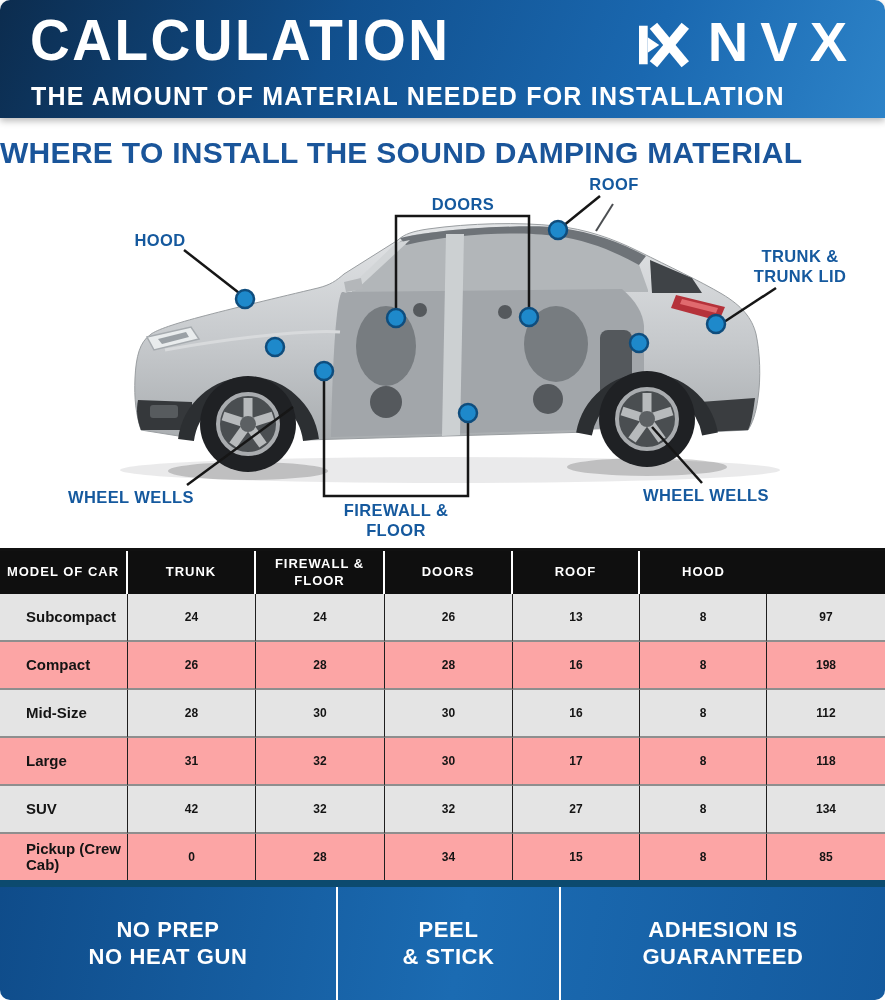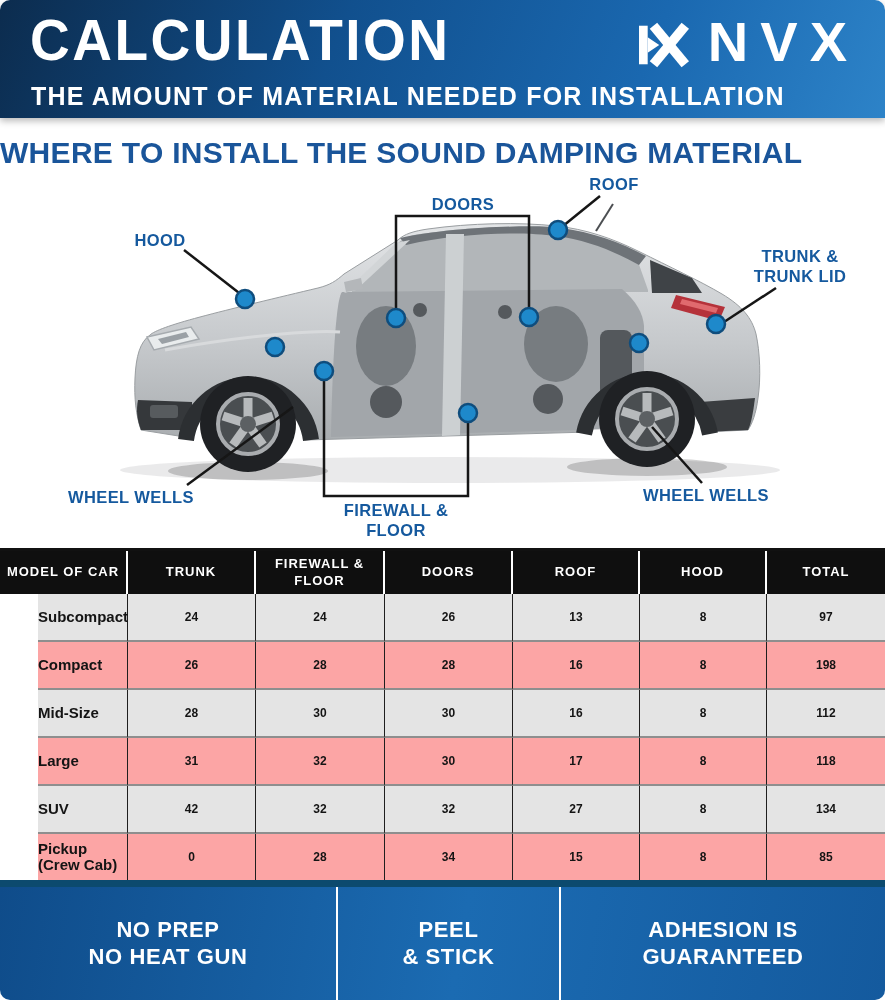--- a/index.html
+++ b/index.html
@@ -49,23 +49,22 @@
   }
   .t-head .t-cell:last-child{border-right:none;}
   .t-body-row .t-cell{
     height:46px;display:flex;align-items:center;justify-content:center;
     color:#141414;font-size:12px;font-weight:700;
     border-right:1.5px solid #1f1f1f;border-bottom:2.5px solid #8e8e8e;
   }
   .t-body-row .t-cell:last-child{border-right:none;}
   .t-body-row:last-child .t-cell{border-bottom:none;}
   .t-body-row .t-cell.model{
-    justify-content:flex-start;font-size:15px;line-height:1.1;
+    justify-content:flex-start;padding-left:26px;font-size:15px;line-height:1.1;
     text-align:left;
-    margin-left:38px;
   }
   .row-gray .t-cell{background:#e4e4e4;}
   .row-white .t-cell{background:#fca5a5;}
   
   .ftr{
     position:absolute;top:887px;left:0;width:885px;height:113px;
     background:linear-gradient(100deg,#0f4c8a 0%,#1b6bb2 52%,#145a9e 100%);
     display:grid;grid-template-columns:336px 223px 1fr;
     border-radius:0 0 10px 10px;
   }
@@ -240,21 +239,20 @@
   </div>
 
   <div class="dtable">
     <div class="t-row t-head">
       <div class="t-cell">MODEL OF CAR</div>
       <div class="t-cell">TRUNK</div>
       <div class="t-cell">FIREWALL &amp; FLOOR</div>
       <div class="t-cell">DOORS</div>
       <div class="t-cell">ROOF</div>
       <div class="t-cell">HOOD</div>
-      <div class="t-cell">TOTAL</div>
     </div>
 
     <div class="t-row t-body-row row-gray">
       <div class="t-cell model">Subcompact</div>
       <div class="t-cell">24</div>
       <div class="t-cell">24</div>
       <div class="t-cell">26</div>
       <div class="t-cell">13</div>
       <div class="t-cell">8</div>
       <div class="t-cell">97</div>

